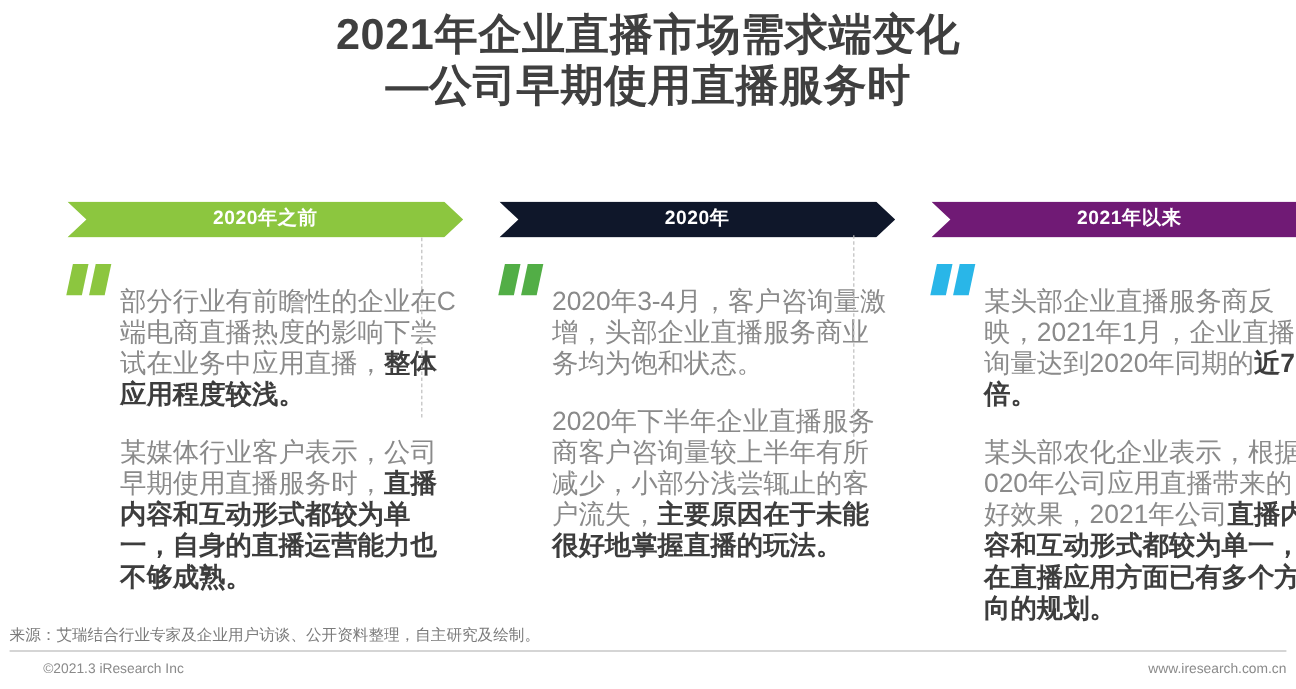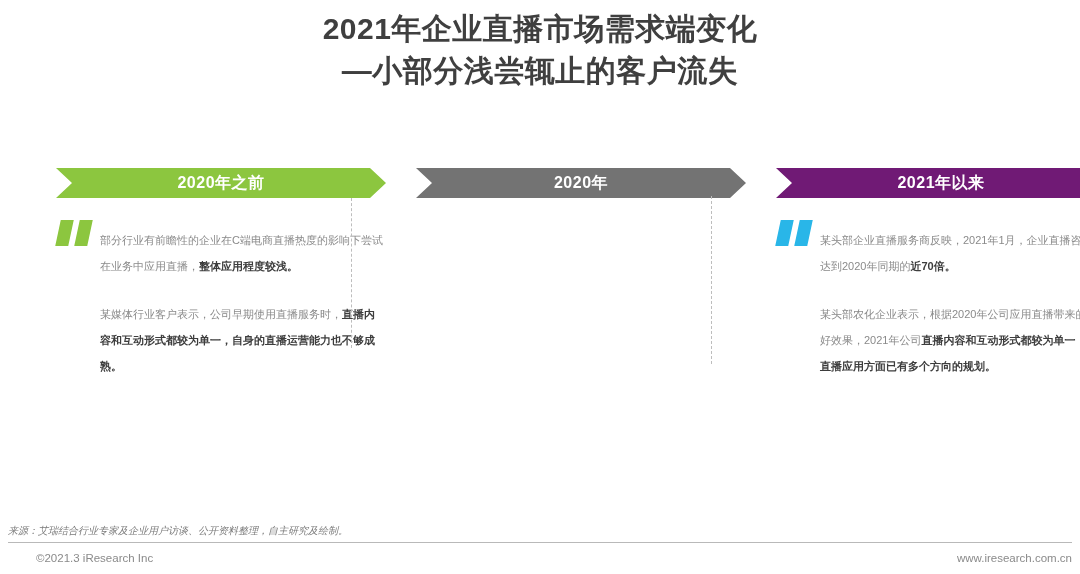--- a/index.html
+++ b/index.html
@@ -17,21 +17,21 @@
 
   
   .title-block {
     position: absolute;
     top: 8px;
     left: 0;
     width: 1080px;
     text-align: center;
   }
   .title-line {
-    font-size: 30px;
+    font-size: 36px;
     font-weight: bold;
     color: #3f3f3f;
     letter-spacing: 0.5px;
     line-height: 42px;
     white-space: nowrap;
   }
 
   
   .columns {
     position: absolute;
@@ -95,21 +95,21 @@
     transform: skewX(-12deg);
   }
   .quote-mark i.q1 { left: 2px; }
   .quote-mark i.q2 { left: 21px; }
 
   .paras {
     flex: 1 1 auto;
     min-width: 0;
   }
   .para {
-    font-size: 11px;
+    font-size: 22px;
     line-height: 26px;
     color: #8a8a8a;
     text-align: left;
     word-break: break-all;
   }
   .para + .para {
     margin-top: 22px;
   }
   .para b {
     color: #3d3d3d;
@@ -127,25 +127,24 @@
   .divider.d2 { left: 711px; top: 196px; height: 168px; }
 
   
   .footer {
     position: absolute;
     left: 8px;
     right: 8px;
     bottom: 0;
   }
   .source-line {
-    font-size: 10px;
+    font-size: 13px;
     color: #7b7b7b;
     padding-bottom: 4px;
     white-space: nowrap;
-    font-style: italic;
   }
   .rule {
     height: 1px;
     background: #b9b9b9;
     width: 100%;
   }
   .footer-bottom {
     display: flex;
     flex-direction: row;
     justify-content: space-between;
@@ -158,21 +157,21 @@
     color: #8a8a8a;
     white-space: nowrap;
     margin-left: 28px;
   }
 </style>
 </head>
 <body>
 
 <div class="title-block">
   <div class="title-line">2021年企业直播市场需求端变化</div>
-  <div class="title-line">—小部分浅尝辄止的客户流失</div>
+  <div class="title-line">—公司早期使用直播服务时</div>
 </div>
 
 <div class="columns">
 
   <div class="column">
     <div class="banner" style="background: rgb(140, 198, 63);">
       <span class="banner-label">2020年之前</span>
     </div>
     <div class="col-body">
       <span class="quote-mark">
@@ -184,22 +183,36 @@
           <span>部分行业有前瞻性的企业在C端电商直播热度的影响下尝试在业务中应用直播，</span><b>整体应用程度较浅。</b>
         </p>
         <p class="para">
           <span>某媒体行业客户表示，公司早期使用直播服务时，</span><b>直播内容和互动形式都较为单一，自身的直播运营能力也不够成熟。</b>
         </p>
       </div>
     </div>
   </div>
 
   <div class="column">
-    <div class="banner" style="background: #737373;">
+    <div class="banner" style="background: #0f172a;">
       <span class="banner-label">2020年</span>
+    </div>
+    <div class="col-body">
+      <span class="quote-mark">
+        <i class="q1" style="background: rgb(82, 174, 70);"></i>
+          <i class="q2" style="background: rgb(82, 174, 70);"></i>
+      </span>
+      <div class="paras">
+        <p class="para">
+          <span>2020年3-4月，客户咨询量激增，头部企业直播服务商业务均为饱和状态。</span><b></b>
+        </p>
+        <p class="para">
+          <span>2020年下半年企业直播服务商客户咨询量较上半年有所减少，小部分浅尝辄止的客户流失，</span><b>主要原因在于未能很好地掌握直播的玩法。</b>
+        </p>
+      </div>
     </div>
   </div>
 
   <div class="column">
     <div class="banner" style="background: #701a75;">
       <span class="banner-label">2021年以来</span>
     </div>
     <div class="col-body">
       <span class="quote-mark">
         <i class="q1" style="background: rgb(41, 182, 232);"></i>

